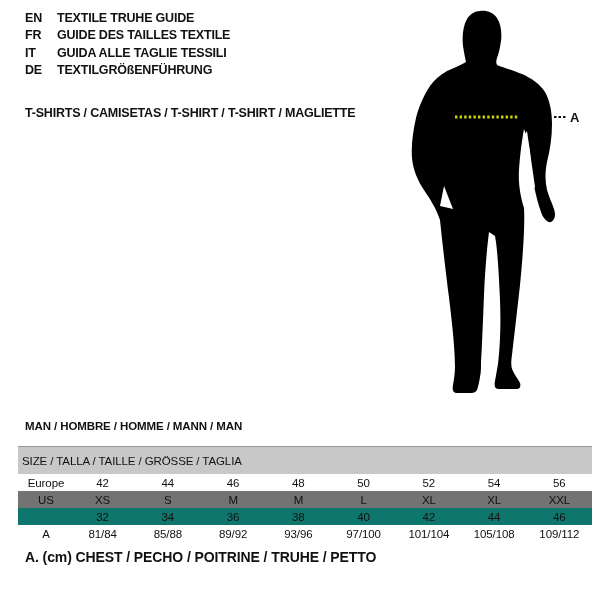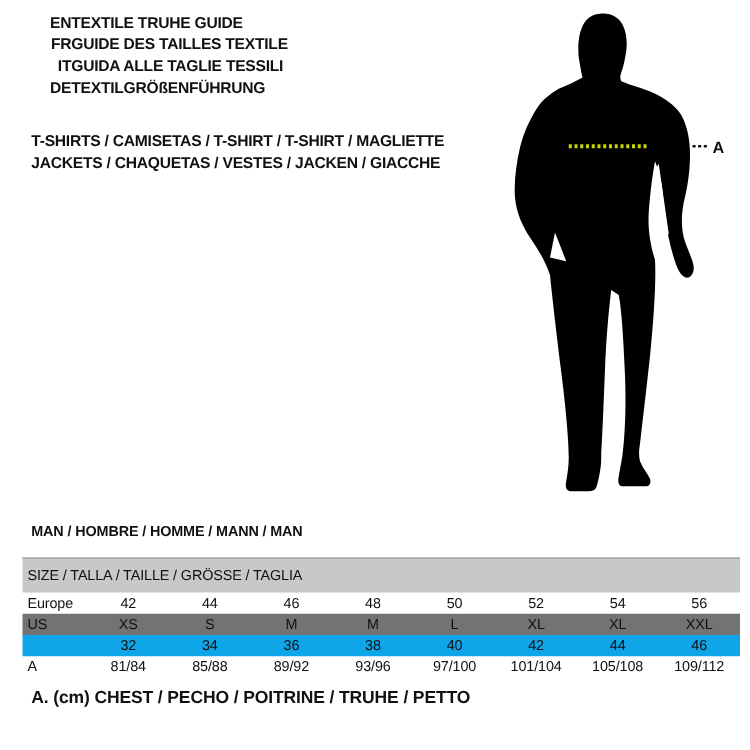--- a/index.html
+++ b/index.html
@@ -7,36 +7,36 @@
     width:600px;height:600px;position:relative;overflow:hidden;
     background:#ffffff;color:#111;
     font-family:"Liberation Sans", sans-serif;
     -webkit-font-smoothing:antialiased;
   }
   .abs{position:absolute;}
   
   #language-list{left:25px;top:9px;width:360px;}
   .lang-row{display:flex;height:17.5px;align-items:center;
     font-weight:700;font-size:12.5px;letter-spacing:-0.2px;}
-  .lang-code{width:32px;flex:0 0 32px;text-align:right;}
+  .lang-code{width:32px;flex:0 0 32px;}
   .lang-label{flex:1;}
   
   #category-list{left:25px;top:104px;width:400px;}
   .category-line{height:17.5px;display:flex;align-items:center;
     font-weight:700;font-size:12.5px;letter-spacing:-0.2px;}
   
   #figure-wrap{left:400px;top:0;width:200px;height:400px;}
   
   #section-title{left:25px;top:420px;font-weight:700;font-size:11.5px;letter-spacing:-0.1px;}
   
   #size-table{left:18px;top:446px;width:574px;font-size:11.5px;letter-spacing:-0.1px;}
   .t-header{height:28px;display:flex;align-items:center;padding-left:4px;box-sizing:border-box;
     border-top:1px solid #9a9a9a;}
   .t-row{height:17px;display:flex;align-items:center;}
-  .t-label{flex:0 0 52px;padding-left:4px;box-sizing:border-box;text-align:left;}
+  .t-label{flex:0 0 52px;padding-left:4px;box-sizing:border-box;text-align:center;}
   .t-cell{flex:1;text-align:center;}
   
   #footnote{left:25px;top:549px;font-weight:700;font-size:14px;letter-spacing:-0.1px;}
 </style>
 </head>
 <body>
 
 <div id="language-list" class="abs">
     <div class="lang-row">
       <span class="lang-code">EN</span>
@@ -51,21 +51,20 @@
       <span class="lang-label">GUIDA ALLE TAGLIE TESSILI</span>
     </div>
     <div class="lang-row">
       <span class="lang-code">DE</span>
       <span class="lang-label">TEXTILGRÖßENFÜHRUNG</span>
     </div>
   </div>
 
 <div id="category-list" class="abs">
     <div class="category-line">T-SHIRTS / CAMISETAS / T-SHIRT / T-SHIRT / MAGLIETTE</div>
-    <div class="category-line">JACKETS / CHAQUETAS / VESTES / JACKEN / GIACCHE</div>
   </div>
 
 <div id="figure-wrap" class="abs">
   <svg width="200" height="400" viewBox="0 0 200 400">
     <path d="M 80 11
          C 86 10 93 12 97 18
          C 101 24 102 33 101 41
          C 100 47 99 53 97 58
          C 96 61 96 63 97 65
          C 104 68 113 70 122 74
@@ -142,21 +141,21 @@
         <span class="t-label">US</span>
         <span class="t-cell">XS</span>
         <span class="t-cell">S</span>
         <span class="t-cell">M</span>
         <span class="t-cell">M</span>
         <span class="t-cell">L</span>
         <span class="t-cell">XL</span>
         <span class="t-cell">XL</span>
         <span class="t-cell">XXL</span>
       </div>
-      <div class="t-row" style="background: #0ea5e9;">
+      <div class="t-row" style="background: #0f766e;">
         <span class="t-label"></span>
         <span class="t-cell">32</span>
         <span class="t-cell">34</span>
         <span class="t-cell">36</span>
         <span class="t-cell">38</span>
         <span class="t-cell">40</span>
         <span class="t-cell">42</span>
         <span class="t-cell">44</span>
         <span class="t-cell">46</span>
       </div>

